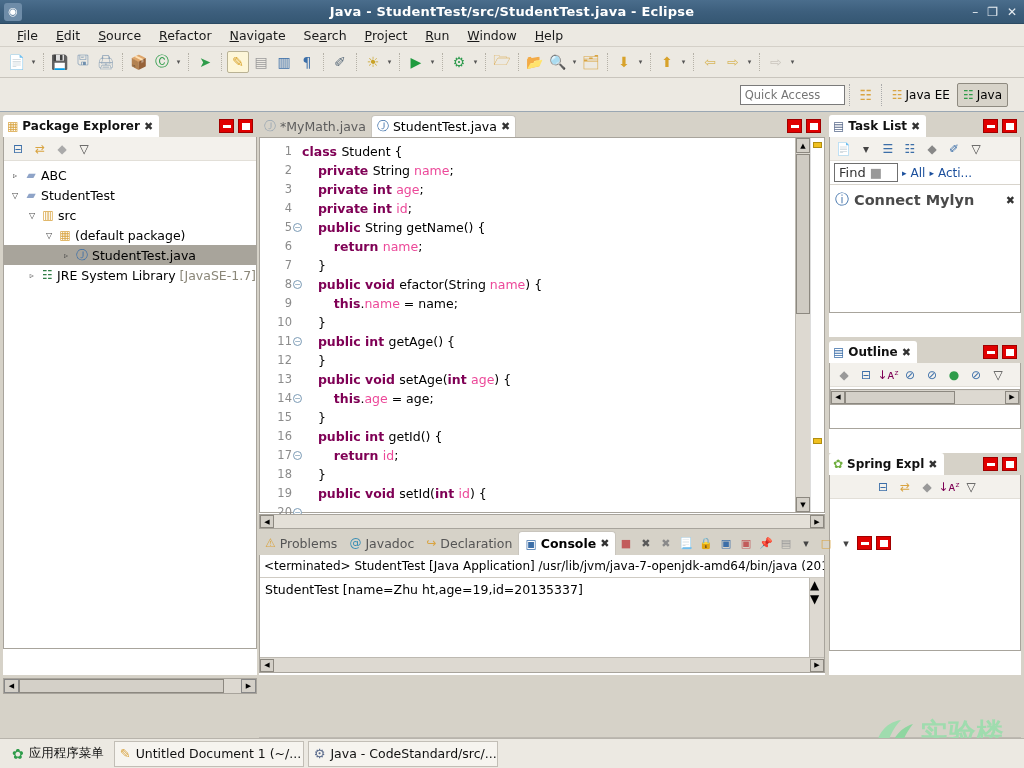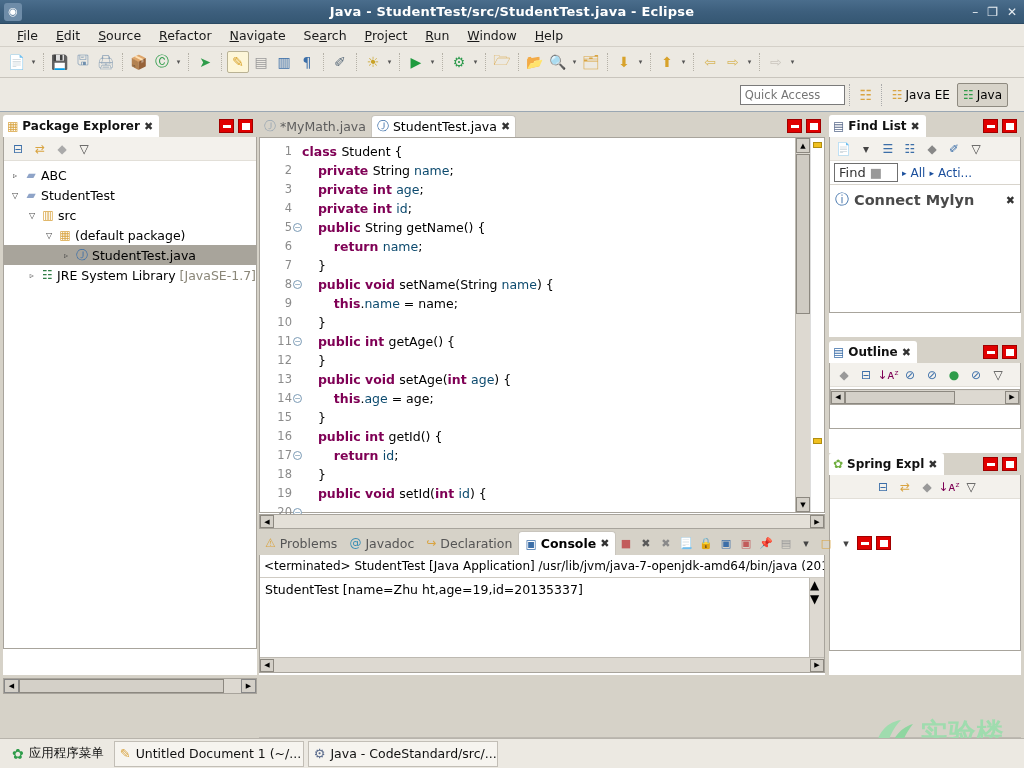--- a/index.html
+++ b/index.html
@@ -180,21 +180,21 @@
           border: 1px solid #7a9ab5; border-radius: 50%; background: #fff;
           color: #7a9ab5; font-size: 8px; line-height: 7px; text-align: center; }
   .codelines {
     flex: 1; padding-top: 4px; padding-left: 8px;
     font-family: "DejaVu Sans", "Liberation Sans", sans-serif;
     font-size: 12.5px;
     overflow: hidden;
   }
   .cl { height: 19px; line-height: 19px; white-space: pre; }
   .kw { color: #7f0055; font-weight: bold; }
-  .fld { color: #0c4a6e; }
+  .fld { color: #ec4899; }
   .pln { color: #000; }
   .vscroll {
     width: 15px; background: #ddd9d1;
     border-left: 1px solid #bdb9b1;
     position: relative;
   }
   .vscroll .varrow { height: 15px; background: #d4d0c8; border: 1px solid #8c8880;
                      display: flex; align-items: center; justify-content: center; font-size: 7px; }
   .vscroll .varrow.bot { position: absolute; bottom: 0; left: 0; right: 0; }
   .vscroll .vthumb { position: absolute; left: 0; right: 0; top: 16px; height: 160px;
@@ -508,21 +508,21 @@
           <div class="gln">20<span class="fold">−</span></div>
         </div>
       <div class="codelines" id="code-lines">
           <div class="cl"><span class="kw">class </span><span class="pln">Student {</span></div>
           <div class="cl"><span class="pln">    </span><span class="kw">private </span><span class="pln">String </span><span class="fld">name</span><span class="pln">;</span></div>
           <div class="cl"><span class="pln">    </span><span class="kw">private int </span><span class="fld">age</span><span class="pln">;</span></div>
           <div class="cl"><span class="pln">    </span><span class="kw">private int </span><span class="fld">id</span><span class="pln">;</span></div>
           <div class="cl"><span class="pln">    </span><span class="kw">public </span><span class="pln">String getName() {</span></div>
           <div class="cl"><span class="pln">        </span><span class="kw">return </span><span class="fld">name</span><span class="pln">;</span></div>
           <div class="cl"><span class="pln">    }</span></div>
-          <div class="cl"><span class="pln">    </span><span class="kw">public void </span><span class="pln">setName(String </span><span class="fld">name</span><span class="pln">) {</span></div>
+          <div class="cl"><span class="pln">    </span><span class="kw">public void </span><span class="pln">efactor(String </span><span class="fld">name</span><span class="pln">) {</span></div>
           <div class="cl"><span class="pln">        </span><span class="kw">this</span><span class="pln">.</span><span class="fld">name</span><span class="pln"> = name;</span></div>
           <div class="cl"><span class="pln">    }</span></div>
           <div class="cl"><span class="pln">    </span><span class="kw">public int </span><span class="pln">getAge() {</span></div>
           <div class="cl"><span class="pln">    }</span></div>
           <div class="cl"><span class="pln">    </span><span class="kw">public void </span><span class="pln">setAge(</span><span class="kw">int </span><span class="fld">age</span><span class="pln">) {</span></div>
           <div class="cl"><span class="pln">        </span><span class="kw">this</span><span class="pln">.</span><span class="fld">age</span><span class="pln"> = age;</span></div>
           <div class="cl"><span class="pln">    }</span></div>
           <div class="cl"><span class="pln">    </span><span class="kw">public int </span><span class="pln">getId() {</span></div>
           <div class="cl"><span class="pln">        </span><span class="kw">return </span><span class="fld">id</span><span class="pln">;</span></div>
           <div class="cl"><span class="pln">    }</span></div>
@@ -542,21 +542,21 @@
       <span class="arrow">◀</span>
       <span class="track"></span>
       <span class="arrow">▶</span>
     </div>
   </div>
 
   <div class="part" id="tasklist">
     <div class="part-tabbar">
       <div class="vtab">
         <span class="ico" style="color:#5a6b8c;">▤</span>
-        <span>Find List</span>
+        <span>Task List</span>
         <span class="closeX">✖</span>
       </div>
       <div class="part-btns">
         <span class="minbtn">
             <i></i>
           </span>
         <span class="maxbtn">
             <i></i>
           </span>
       </div>

